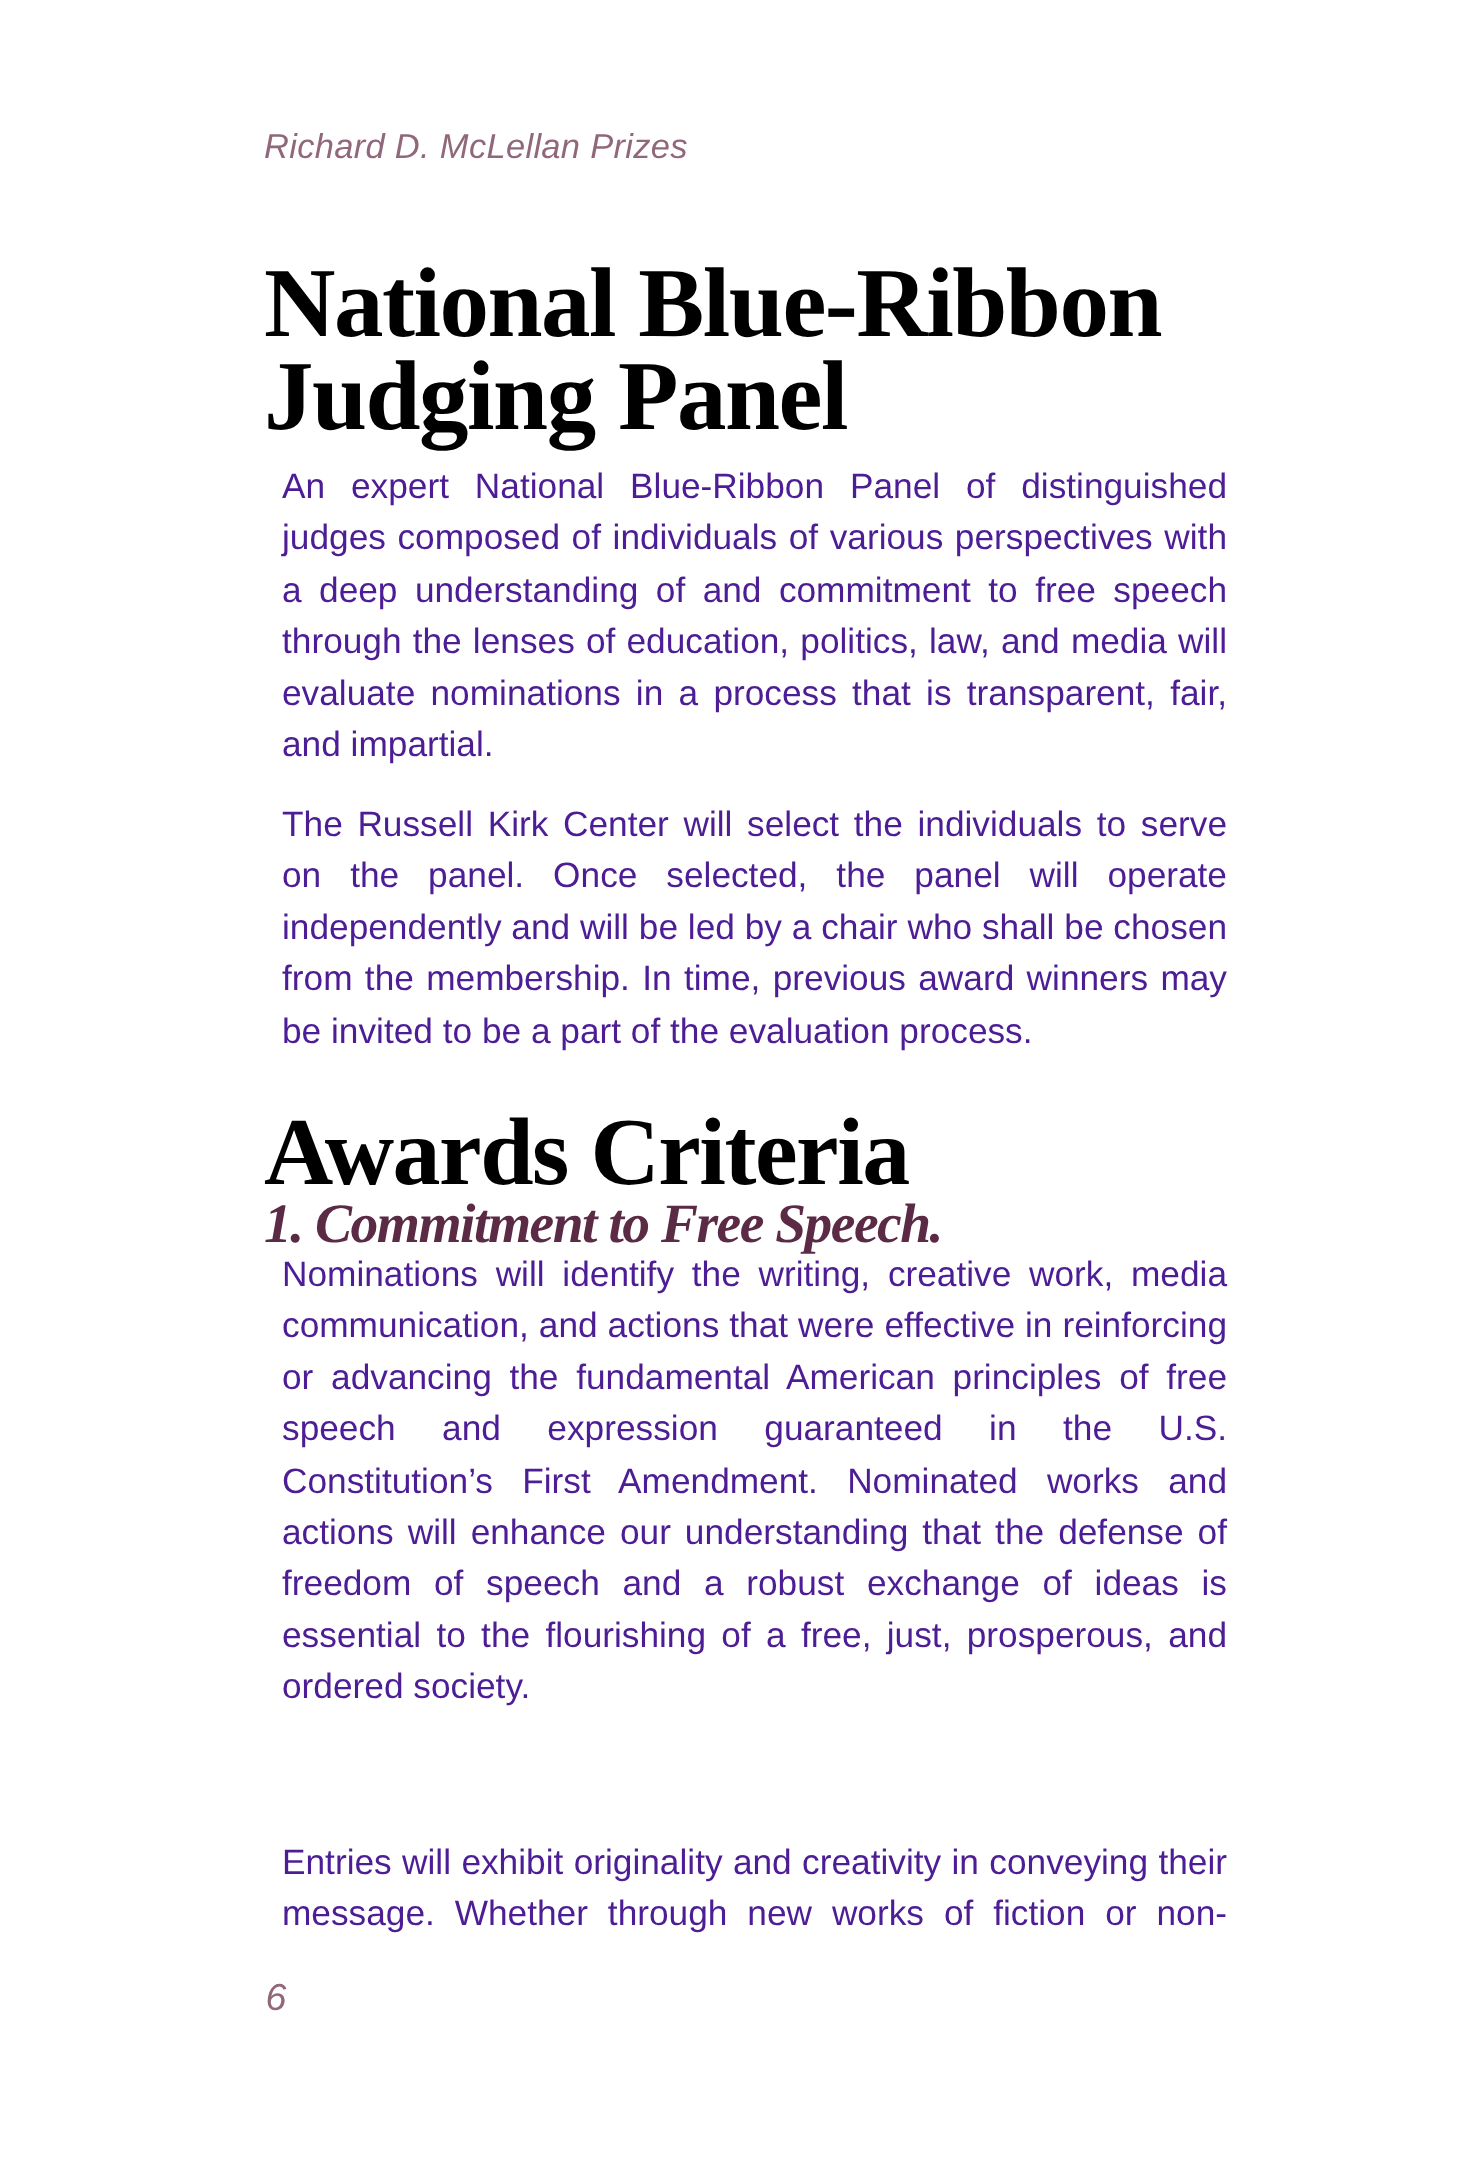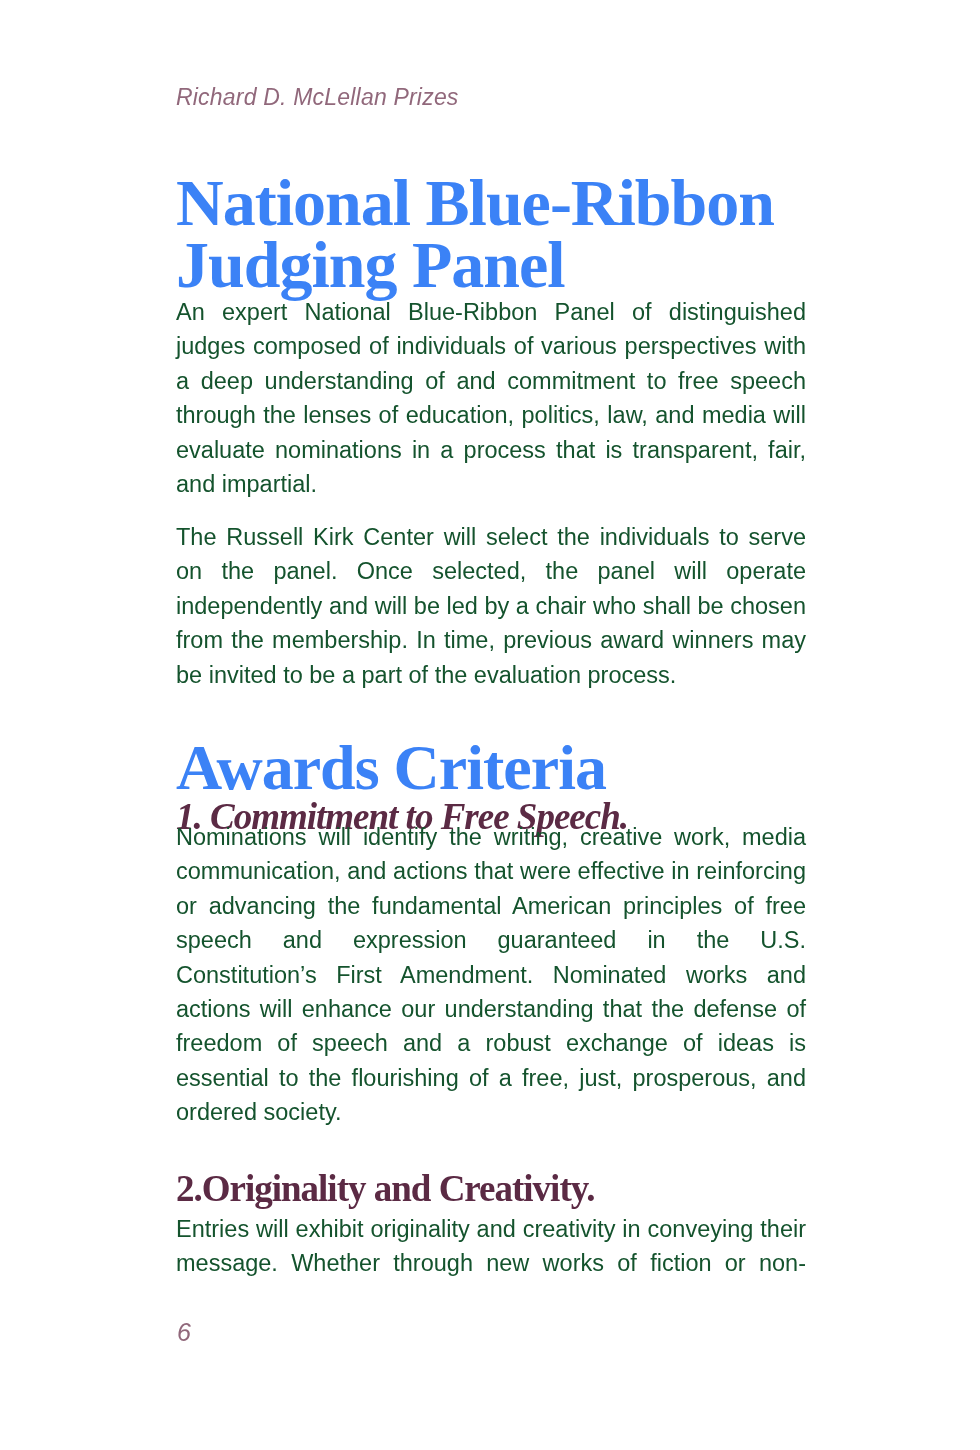--- a/index.html
+++ b/index.html
@@ -19,21 +19,21 @@
   .running-header {
     top: 84px;
     font-style: italic;
     font-size: 23px;
     color: #91687b;
     letter-spacing: 0.2px;
   }
   .h1 {
     font-family: "Liberation Serif", serif;
     font-weight: 700;
-    color: #3b82f6;
+    color: #000000;
     letter-spacing: -1px;
     margin: 0;
   }
   .panel-title {
     top: 172px;
     font-size: 66px;
     line-height: 62px;
   }
   .awards-title {
     top: 712px;
@@ -48,23 +48,23 @@
     font-size: 37px;
     line-height: 42px;
     letter-spacing: -1px;
     margin: 0;
   }
   .h2-1 { top: 796px; font-style: italic; }
   .h2-2 { top: 1168px; }
   .body-p {
     font-size: 23.5px;
     line-height: 34.4px;
-    color: #14532d;
+    color: #4c1d95;
     text-align: justify;
-    margin: 0;
+    margin: 12px;
   }
   .p1 { top: 295px; }
   .p2 { top: 520px; }
   .p3 { top: 820px; }
   .p4 {
     top: 1212px;
     height: 70px;
     overflow: hidden;
     text-align-last: justify;
   }
@@ -118,21 +118,20 @@
   <p class="block body-p p1">An expert National Blue-Ribbon Panel of distinguished judges composed of individuals of various perspectives with a deep understanding of and commitment to free speech through the lenses of education, politics, law, and media will evaluate nominations in a process that is transparent, fair, and impartial.</p>
 
   <p class="block body-p p2">The Russell Kirk Center will select the individuals to serve on the panel. Once selected, the panel will operate independently and will be led by a chair who shall be chosen from the membership. In time, previous award winners may be invited to be a part of the evaluation process.</p>
 
   <h1 class="block h1 awards-title">Awards Criteria</h1>
 
   <h2 class="block h2 h2-1">1. Commitment to Free Speech.</h2>
 
   <p class="block body-p p3">Nominations will identify the writing, creative work, media communication, and actions that were effective in reinforcing or advancing the fundamental American principles of free speech and expression guaranteed in the U.S. Constitution’s First Amendment. Nominated works and actions will enhance our understanding that the defense of freedom of speech and a robust exchange of ideas is essential to the flourishing of a free, just, prosperous, and ordered society.</p>
 
-  <h2 class="block h2 h2-2">2.Originality and Creativity.</h2>
 
   <p class="block body-p p4">Entries will exhibit originality and creativity in conveying their message. Whether through new works of fiction or non-fiction,</p>
 
   <div class="page-number">6</div>
 
   <div class="side-photo"></div>
 
 </div>
 
 </body></html>

